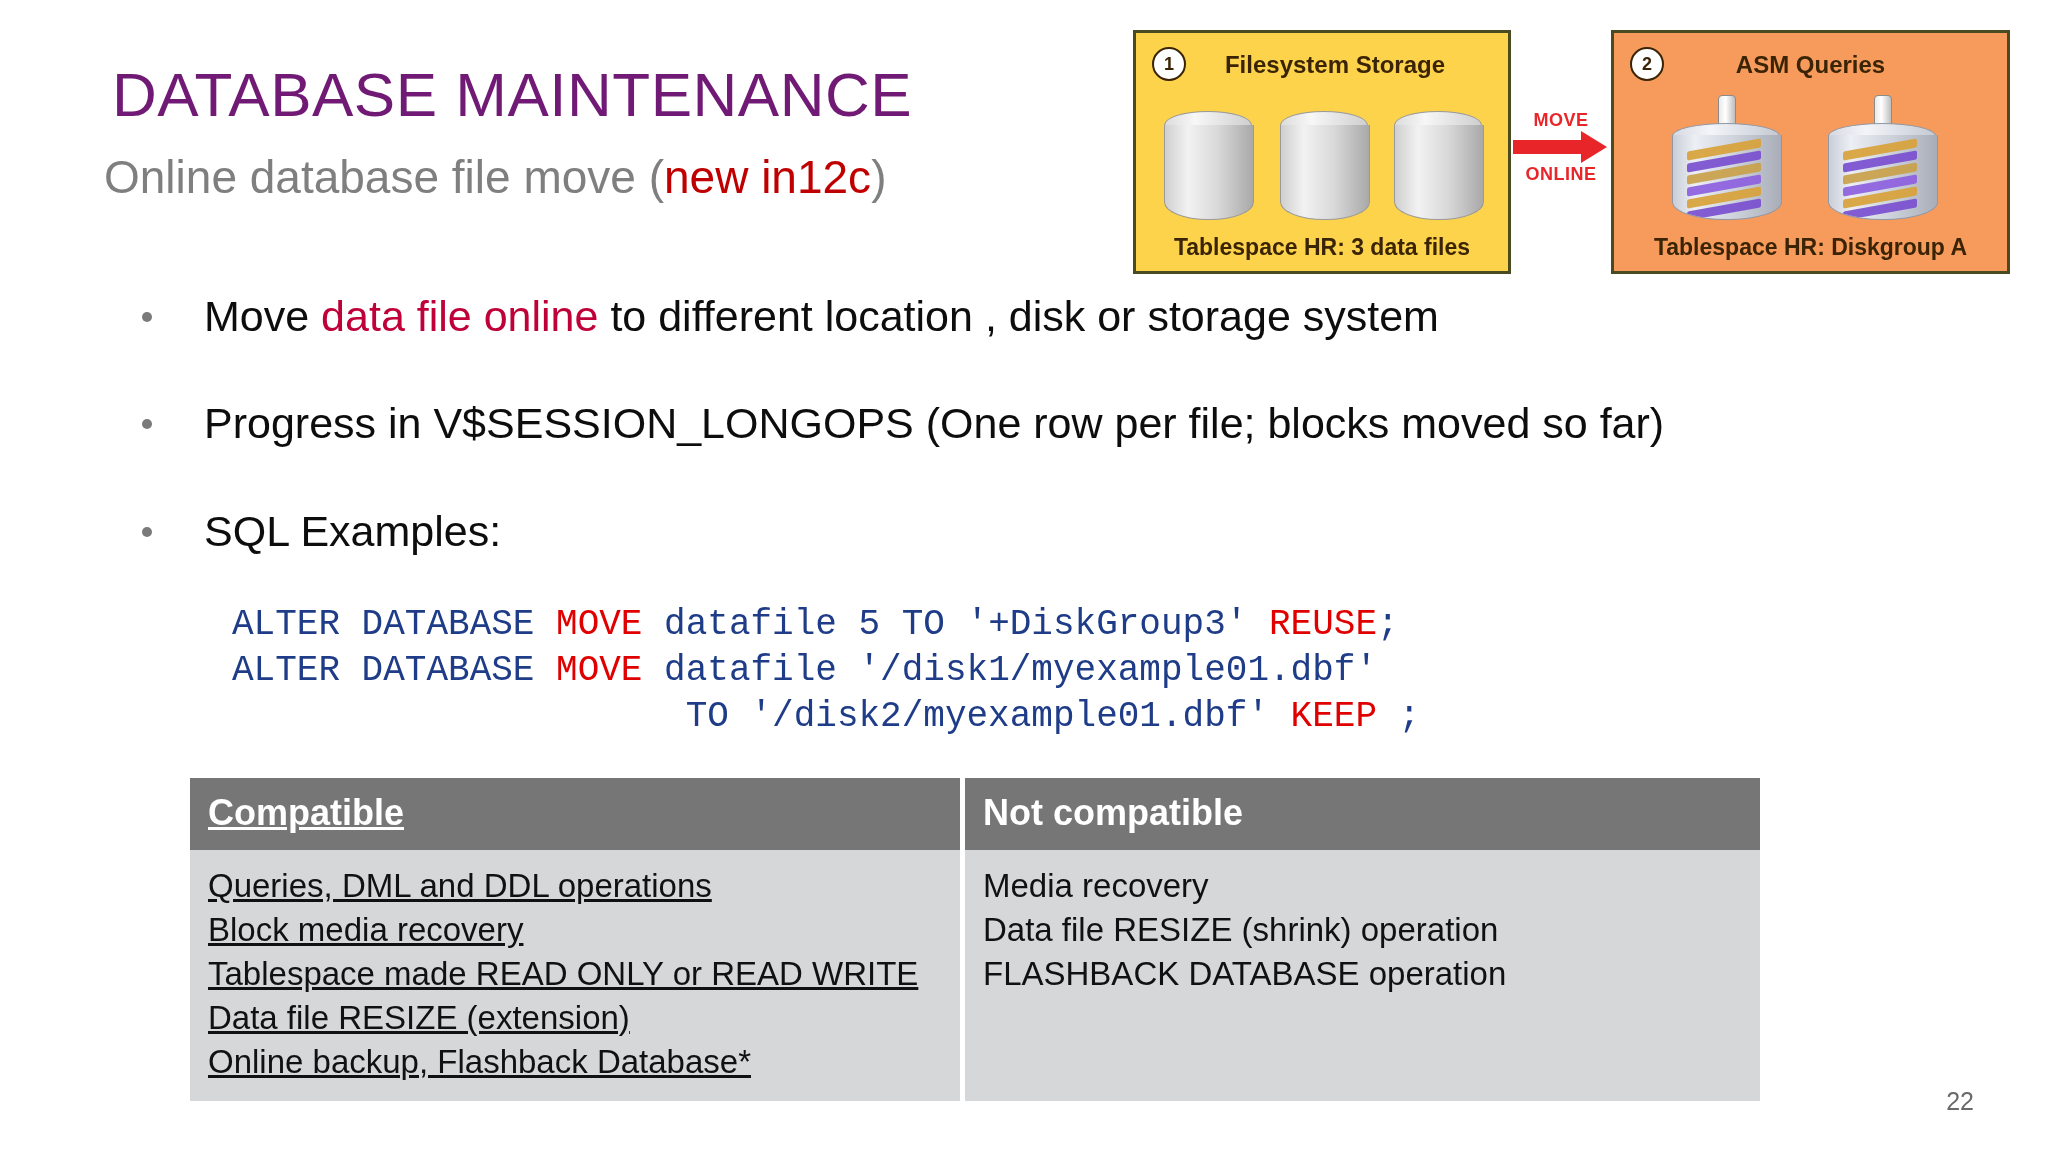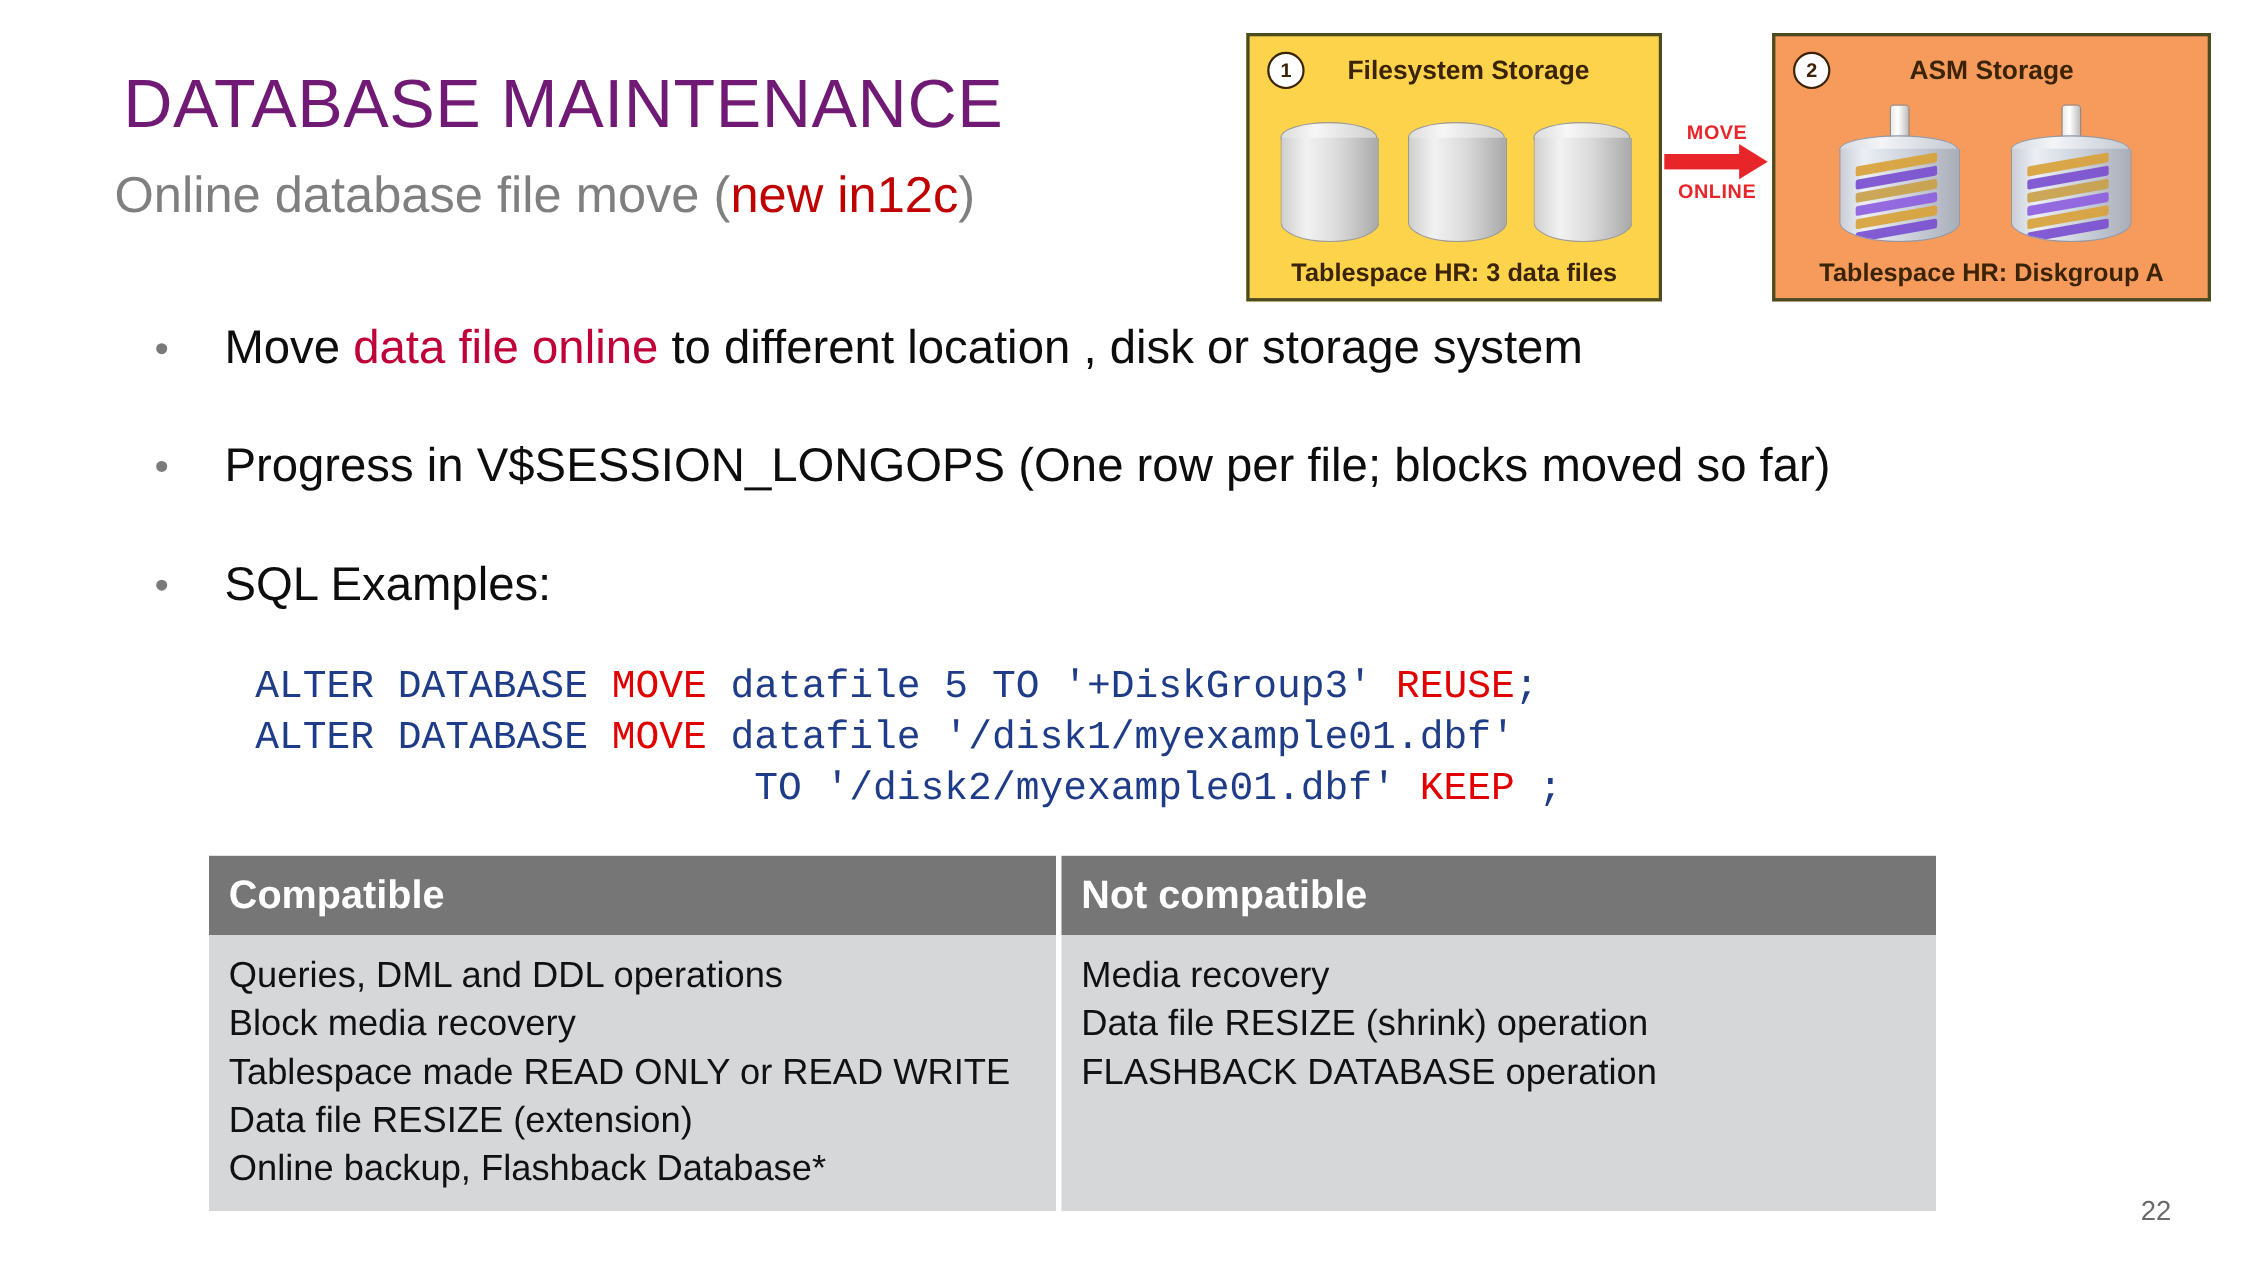--- a/index.html
+++ b/index.html
@@ -145,21 +145,21 @@
   .tbl{position:absolute;left:190px;top:778px;width:1695px;}
   .tr{display:flex;}
   .th{
     background:#767676;color:#ffffff;font-weight:bold;
     font-size:36px;padding:14px 18px 16px 18px;box-sizing:border-box;
   }
   .td{
     background:#d5d7d9;color:#111111;font-size:33px;line-height:1.33;
     padding:14px 18px 18px 18px;box-sizing:border-box;
   }
-  .c1{width:770px;}
+  .c1{width:770px;text-decoration:underline;}
   .c2{width:795px;margin-left:5px;}
   .tbody{margin-top:0;}
   .td .line{white-space:nowrap;}
 
   
   .pageno{
     position:absolute;right:74px;bottom:36px;
     font-size:25px;color:#6a6a6a;
   }
 </style>
@@ -198,21 +198,21 @@
 
     <div class="mv">
       <div class="lbl up">MOVE</div>
       <div class="shaft"></div>
       <div class="head"></div>
       <div class="lbl dn">ONLINE</div>
     </div>
 
     <div class="dg-panel dg-right">
       <div class="dg-badge">2</div>
-      <div class="dg-title">ASM Storage</div>
+      <div class="dg-title">ASM Queries</div>
 
       <div class="asmdisk" style="left:58px;top:62px;">
         <div class="stick"></div>
         <div class="top"></div>
         <div class="body">
             <div class="stripes">
           <i style="top:4px;background:#d8a23a"></i>
           <i style="top:16px;background:#7a4fd0"></i>
           <i style="top:28px;background:#c9a14a"></i>
           <i style="top:40px;background:#8d5fe0"></i>

